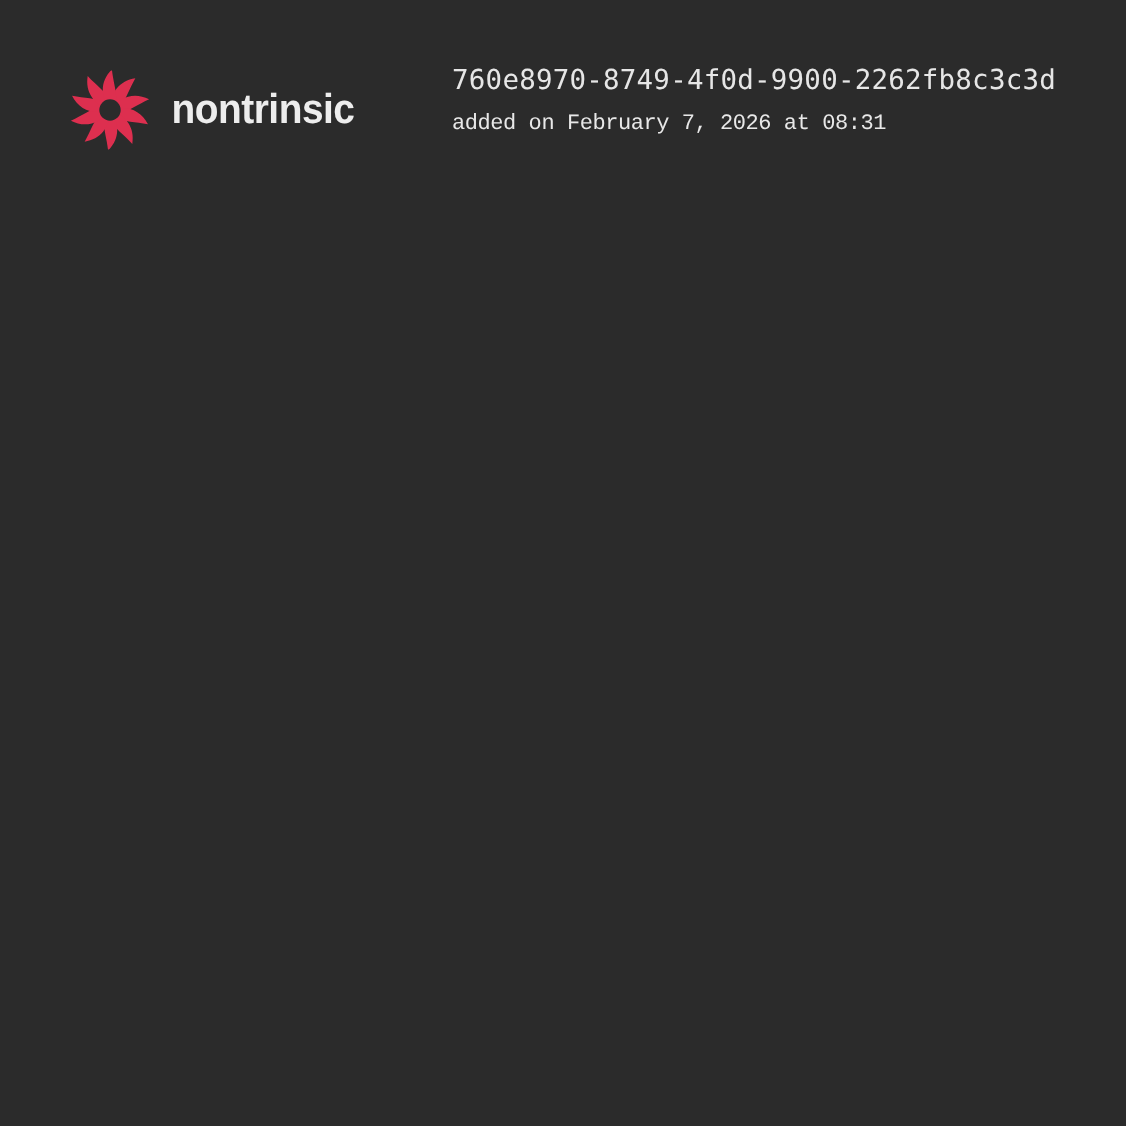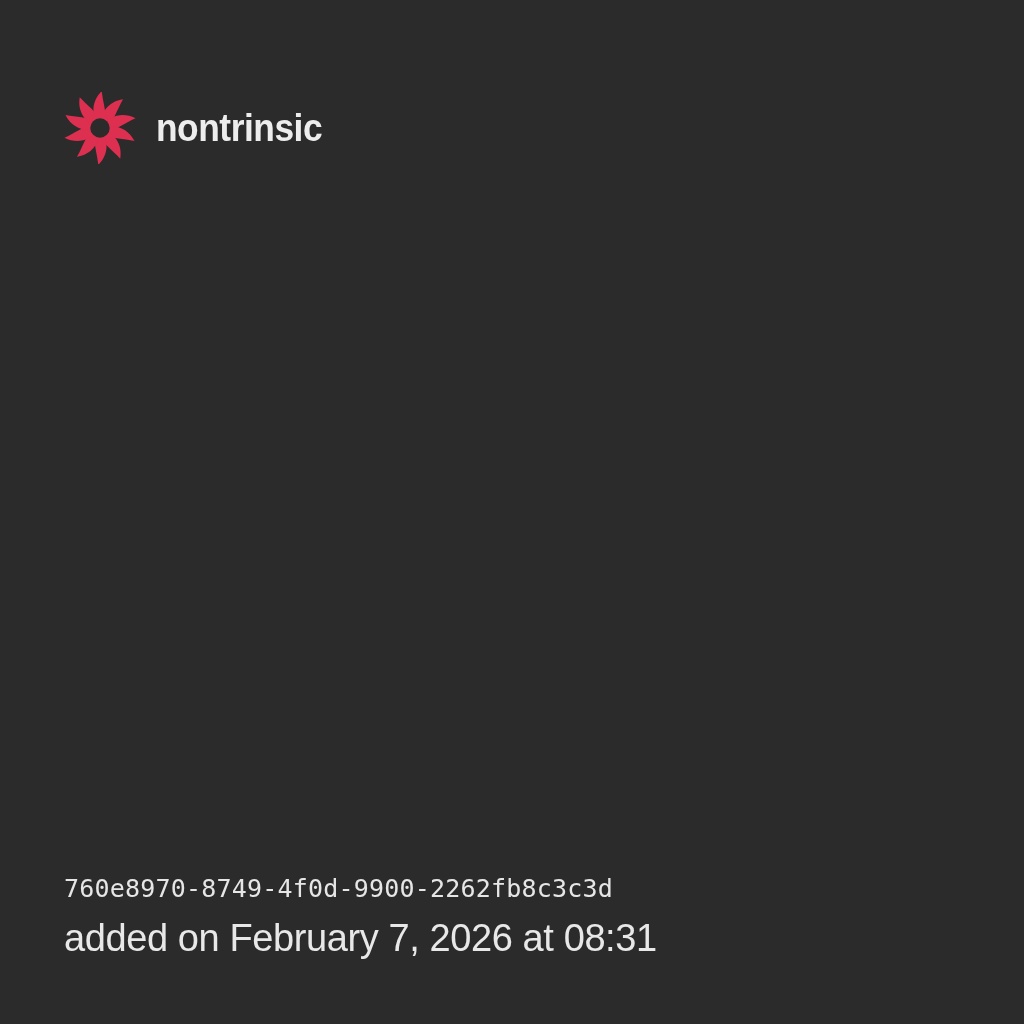--- a/index.html
+++ b/index.html
@@ -12,23 +12,23 @@
 
   body {
     background: #2b2b2b;
     font-family: "Liberation Sans", sans-serif;
     position: relative;
   }
 
   .card {
     position: absolute;
     inset: 0;
-    padding: 84px 64px 60px 64px;
+    padding: 56px 64px 60px 64px;
     display: flex;
-    flex-direction: column;
+    flex-direction: row;
   }
 
   
   .brand {
     display: flex;
     align-items: center;
     gap: 20px;
     height: 76px;
     margin-top: 6px;
   }
@@ -80,23 +80,23 @@
     font-family: "DejaVu Sans Mono", monospace;
     font-size: 25px;
     letter-spacing: 0.2px;
     color: #e6e6e6;
     white-space: nowrap;
     line-height: 1.35;
   }
 
   .added {
     margin-top: 11px;
-    font-family: Liberation Sans, sans-serif;
+    font-family: Liberation Mono, monospace;
     font-weight: 400;
-    font-size: 38px;
+    font-size: 20px;
     letter-spacing: -0.4px;
     color: #e8e8e8;
     white-space: nowrap;
     line-height: 1.2;
   }
 </style>
 </head>
 <body>
 
 <div class="card">

